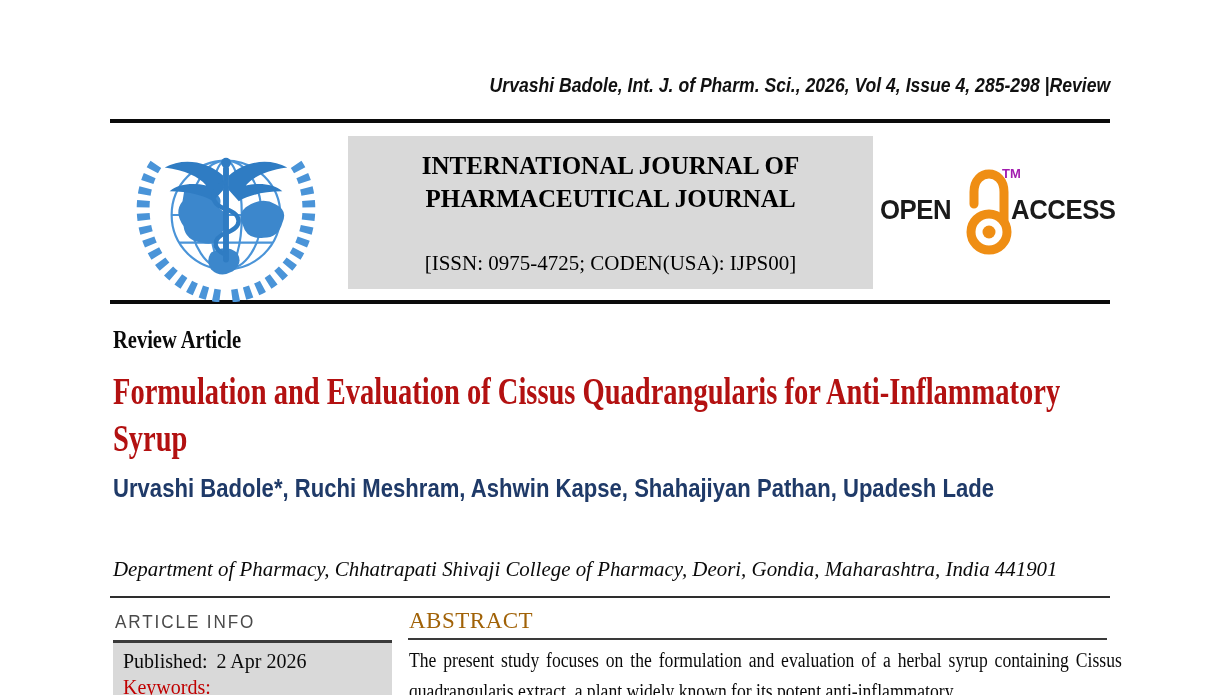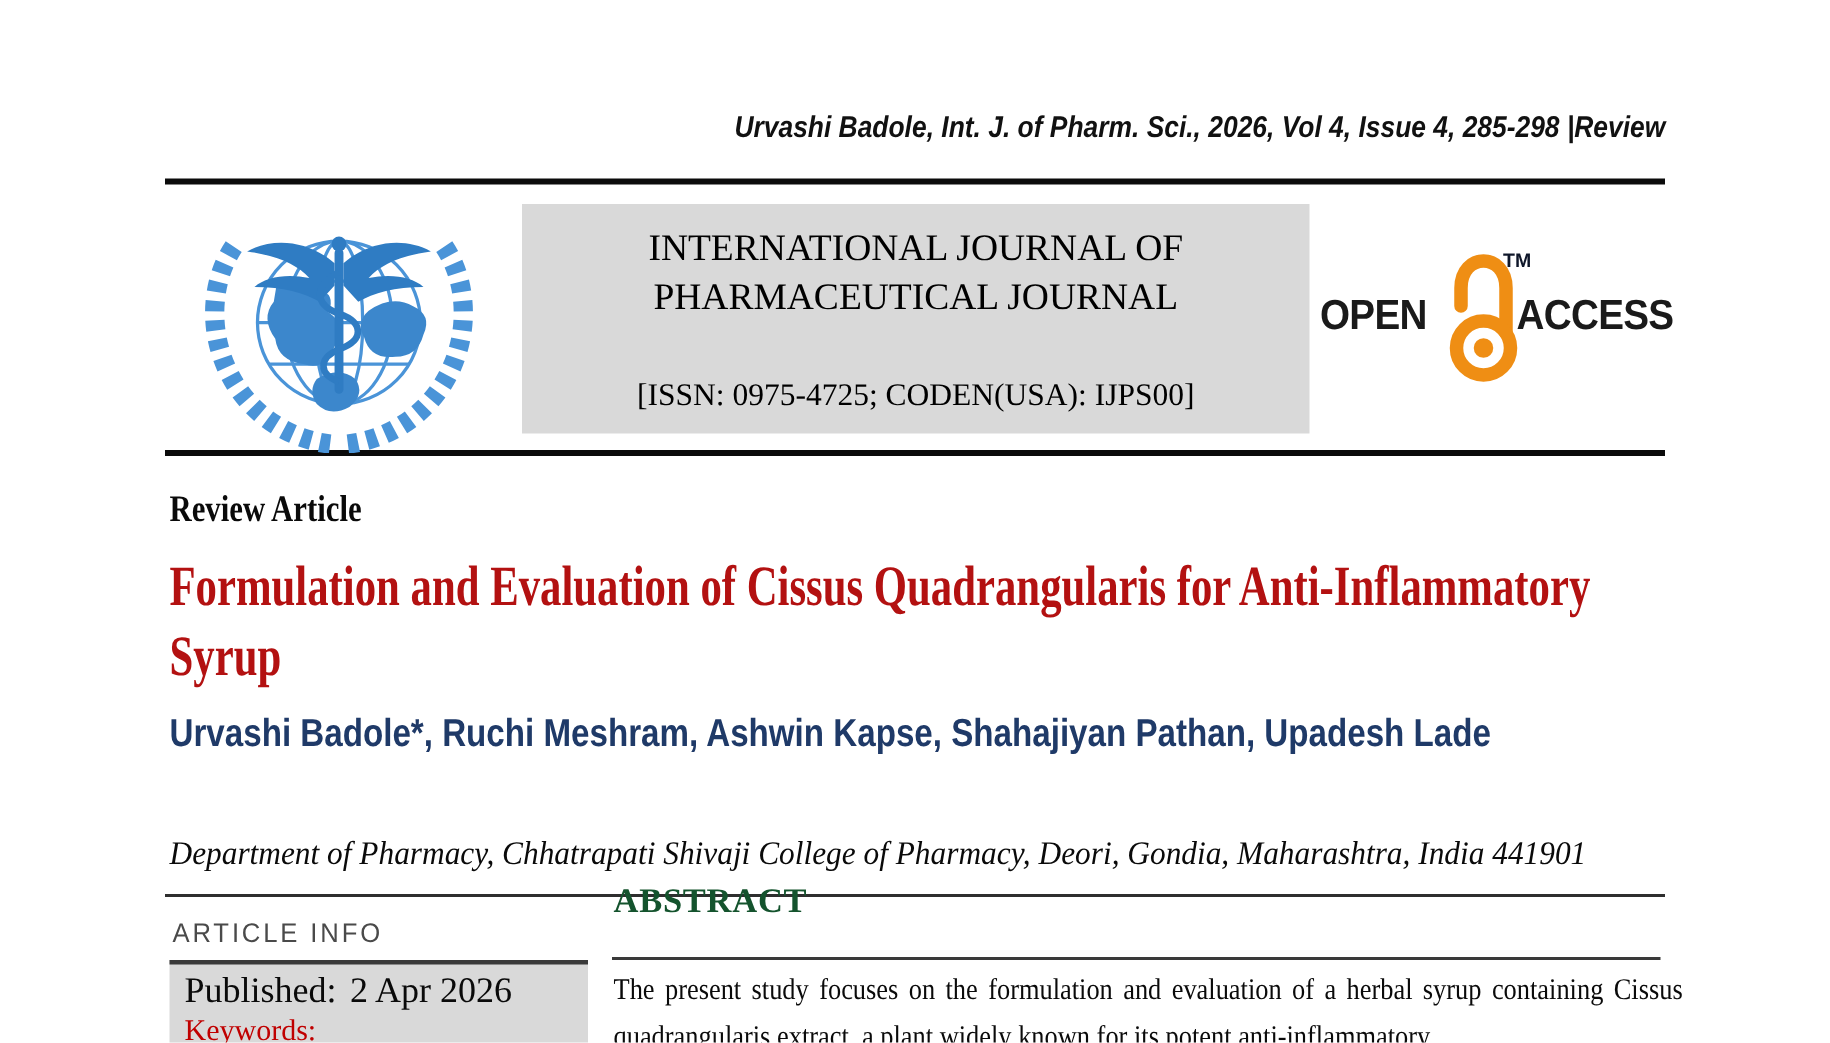--- a/index.html
+++ b/index.html
@@ -20,33 +20,33 @@
   .rule-top { top: 119px; }
   .rule-mid { top: 300px; }
   .rule-thin { position: absolute; left: 110px; top: 596px; width: 1000px; height: 2px; background: #2e2e2e; }
 
   
   .logo-wrap { position: absolute; left: 126px; top: 134px; width: 200px; height: 168px; }
   .masthead-box {
     position: absolute; left: 348px; top: 136px; width: 525px; height: 153px;
     background: #d9d9d9; text-align: center; padding-top: 13px;
   }
-  .mh-title { font-weight: normal; font-size: 25px; line-height: 33px; color: #000; }
+  .mh-title { font-weight: bold; font-size: 25px; line-height: 33px; color: #000; }
   .mh-sub   { font-size: 21px; line-height: 32px; color: #000; margin-top: 32px; }
 
   .oa-wrap { position: absolute; left: 880px; top: 160px; width: 232px; height: 105px; }
   .oa-word {
     font-family: "Liberation Sans", sans-serif; font-weight: 800; font-size: 28px;
     letter-spacing: -0.5px; color: #1a1a1a; transform: scaleX(0.92); transform-origin: left center;
     white-space: nowrap;
   }
   .oa-lock { position: absolute; left: 82px; top: 2px; }
   .oa-tm {
     position: absolute; left: 122px; top: 6px;
-    font-family: "Liberation Sans", sans-serif; font-size: 13px; font-weight: 600; color: #0f172a;
+    font-family: "Liberation Sans", sans-serif; font-size: 13px; font-weight: 600; color: #a21caf;
   }
   .oa-access { position: absolute; left: 131px; top: 34px; }
 
   
   .review-label {
     position: absolute; left: 113px; top: 326px;
     font-weight: bold; font-size: 25px; color: #0a0a0a;
     transform: scaleX(0.82); transform-origin: left top; white-space: nowrap;
   }
   .paper-title {
@@ -70,28 +70,28 @@
   .artinfo-heading {
     position: absolute; left: 115px; top: 612px;
     font-family: "Liberation Sans", sans-serif; font-size: 18px; font-weight: 400;
     color: #4a4a4a; letter-spacing: 2px; transform: scaleX(0.95); transform-origin: left top;
     white-space: nowrap;
   }
   .artinfo-panel {
     position: absolute; left: 113px; top: 640px; width: 279px; height: 70px;
     background: #d9d9d9; border-top: 3px solid #3a3a3a; padding: 5px 10px 0 10px;
   }
-  .artinfo-line { font-size: 24px; line-height: 26px; color: #0a0a0a; }
+  .artinfo-line { font-size: 20px; line-height: 26px; color: #0a0a0a; }
   .artinfo-line .label { }
   .artinfo-line .value { margin-left: 9px; }
   .keywords-line { font-size: 20px; line-height: 26px; color: #c00000; }
 
   .abstract-heading {
-    position: absolute; left: 409px; top: 588px;
-    font-weight: bold; font-size: 23px; color: #14532d; letter-spacing: 0.5px;
+    position: absolute; left: 409px; top: 608px;
+    font-weight: normal; font-size: 23px; color: #a16207; letter-spacing: 0.5px;
     white-space: nowrap;
   }
   .abstract-rule { position: absolute; left: 408px; top: 638px; width: 699px; height: 2px; background: #3a3a3a; }
   .abstract-body {
     position: absolute; left: 409px; top: 645px; width: 810px;
     font-size: 20px; line-height: 31px; color: #0a0a0a; text-align: justify;
     transform: scaleX(0.88); transform-origin: left top;
   }
 </style>
 </head>

